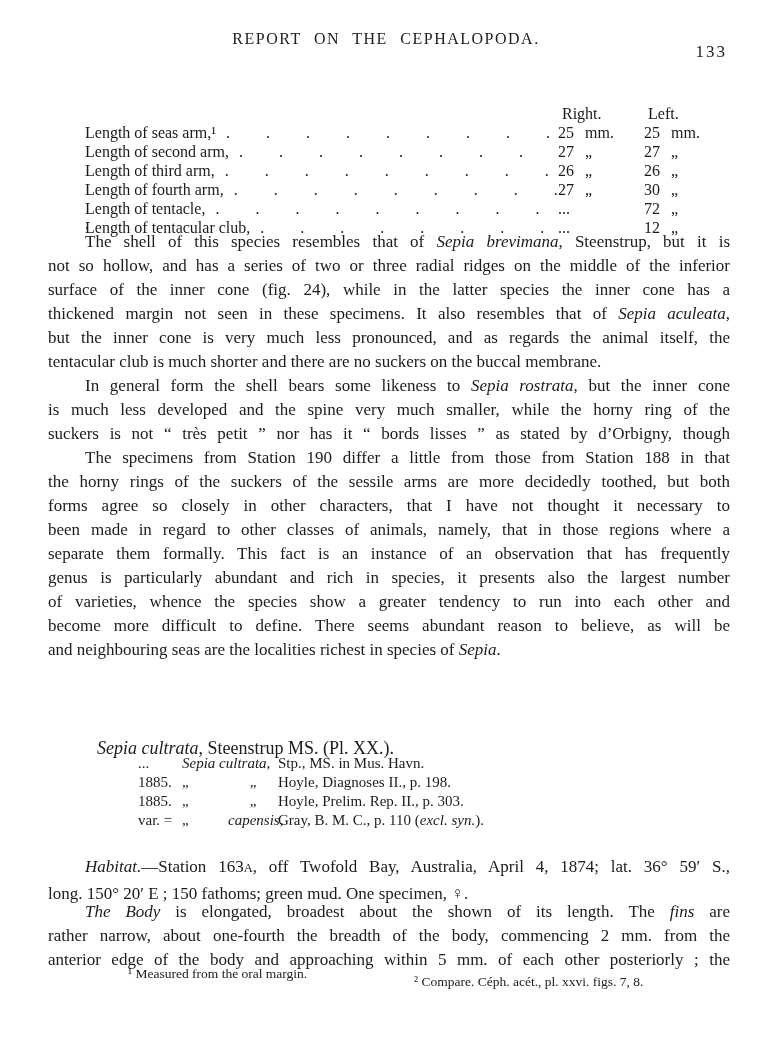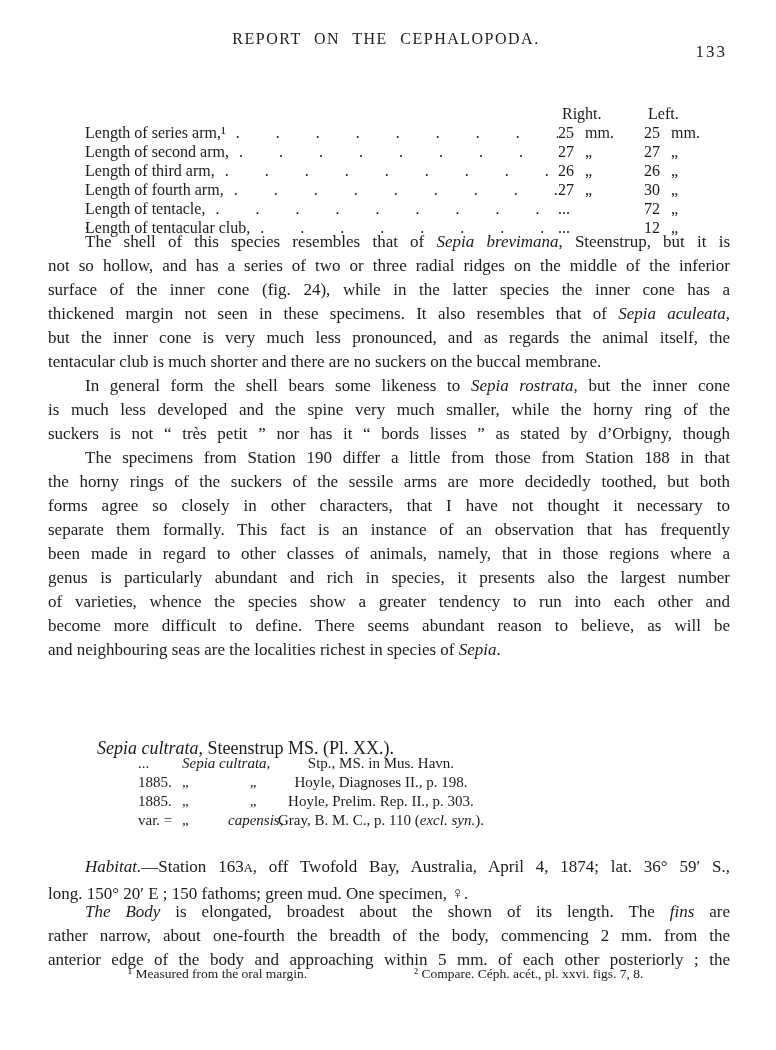--- a/index.html
+++ b/index.html
@@ -46,44 +46,44 @@
   
   .species-heading{position:absolute;left:85px;top:724px;font-size:18px;line-height:24px;}
 
   
   .synonymy{position:absolute;left:138px;top:754px;font-size:15px;line-height:19px;}
   .syn-row{display:grid;grid-template-columns:44px 46px 50px auto;}
   .syn-c1{grid-column:1;}
   .syn-c2{grid-column:2;text-align:left;}
   .syn-c2.merged{grid-column:2 / span 2;}
   .syn-c3{grid-column:3;text-align:center;}
-  .syn-c4{grid-column:4;white-space:nowrap;text-align:center;}
+  .syn-c4{grid-column:4;white-space:nowrap;}
 
   
   .footnote{position:absolute;top:965px;font-size:13.5px;line-height:17px;white-space:nowrap;}
   .footnote-1{left:128px;}
-  .footnote-2{left:414px;}
+  .footnote-2{left:414px;margin-top:8px;}
 </style>
 </head>
 <body>
 
 <div class="page">
 
   <div class="running-head">REPORT ON THE CEPHALOPODA.</div>
   <div class="page-number">133</div>
 
   <section class="measure-table">
     <div class="mt-header">
       <span class="mt-spacer"></span>
       <span class="mt-hcell">Right.</span>
       <span class="mt-hcell">Left.</span>
     </div>
     <div>
         <div class="mt-row">
-          <span class="mt-label">Length of series arm,¹</span>
+          <span class="mt-label">Length of seas arm,¹</span>
           <span class="mt-leader"></span>
           <span class="mt-val">
             <span class="v">25</span>
             <span class="u">mm.</span>
           </span>
           <span class="mt-val">
             <span class="v">25</span>
             <span class="u">mm.</span>
           </span>
         </div>
@@ -163,22 +163,22 @@
       </div>
     <div class="para">
         <div class="tline ind"><span>In general form the shell bears some likeness to </span><span class="it ">Sepia rostrata</span><span>, but the inner cone</span></div>
         <div class="tline"><span>is much less developed and the spine very much smaller, while the horny ring of the</span></div>
         <div class="tline"><span>suckers is not “ très petit ” nor has it “ bords lisses ” as stated by d’Orbigny, though</span></div>
       </div>
     <div class="para">
         <div class="tline ind"><span>The specimens from Station 190 differ a little from those from Station 188 in that</span></div>
         <div class="tline"><span>the horny rings of the suckers of the sessile arms are more decidedly toothed, but both</span></div>
         <div class="tline"><span>forms agree so closely in other characters, that I have not thought it necessary to</span></div>
+        <div class="tline"><span>been made in regard to other classes of animals, namely, that in those regions where a</span></div>
         <div class="tline"><span>separate them formally.  This fact is an instance of an observation that has frequently</span></div>
-        <div class="tline"><span>been made in regard to other classes of animals, namely, that in those regions where a</span></div>
         <div class="tline"><span>genus is particularly abundant and rich in species, it presents also the largest number</span></div>
         <div class="tline"><span>of varieties, whence the species show a greater tendency to run into each other and</span></div>
         <div class="tline"><span>become more difficult to define.  There seems abundant reason to believe, as will be</span></div>
         <div class="tline last"><span>and neighbouring seas are the localities richest in species of </span><span class="it ">Sepia</span><span>.</span></div>
       </div>
   </main>
 
   <h2 class="species-heading" style="margin:12px;font-weight:normal;"><span class="it ">Sepia cultrata</span><span>, Steenstrup MS. (Pl. XX.).</span></h2>
 
   <section class="synonymy">

